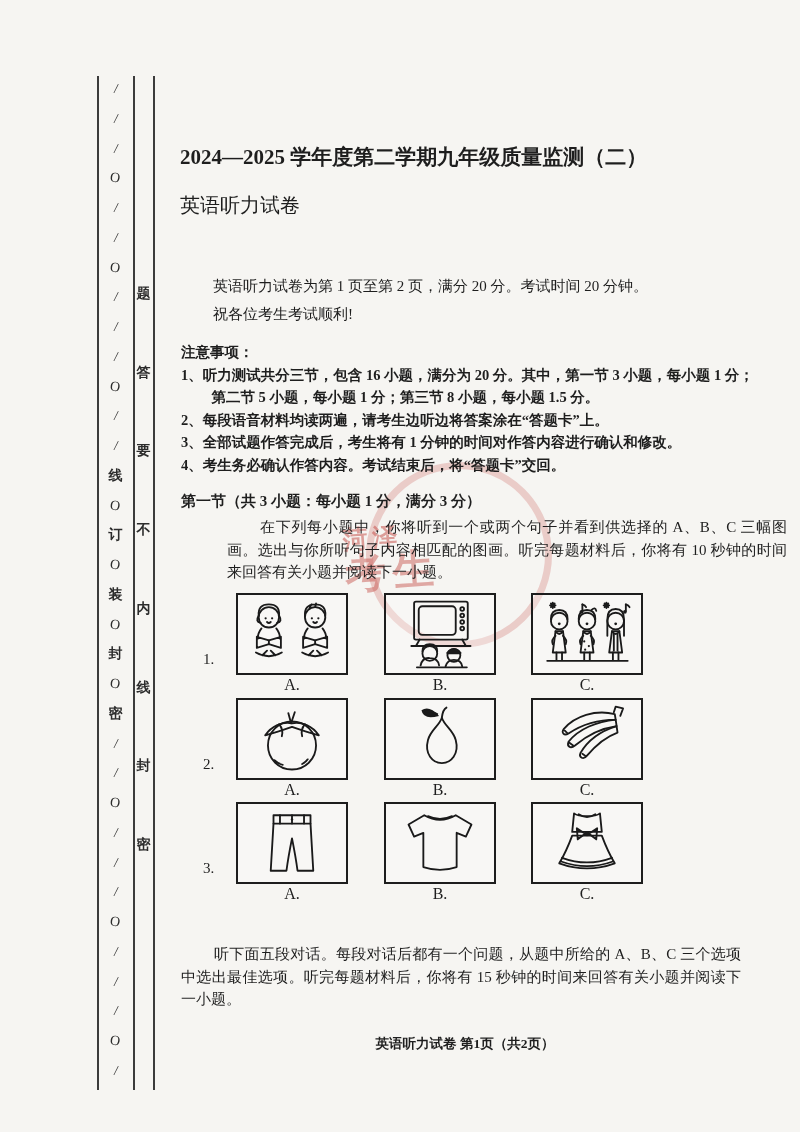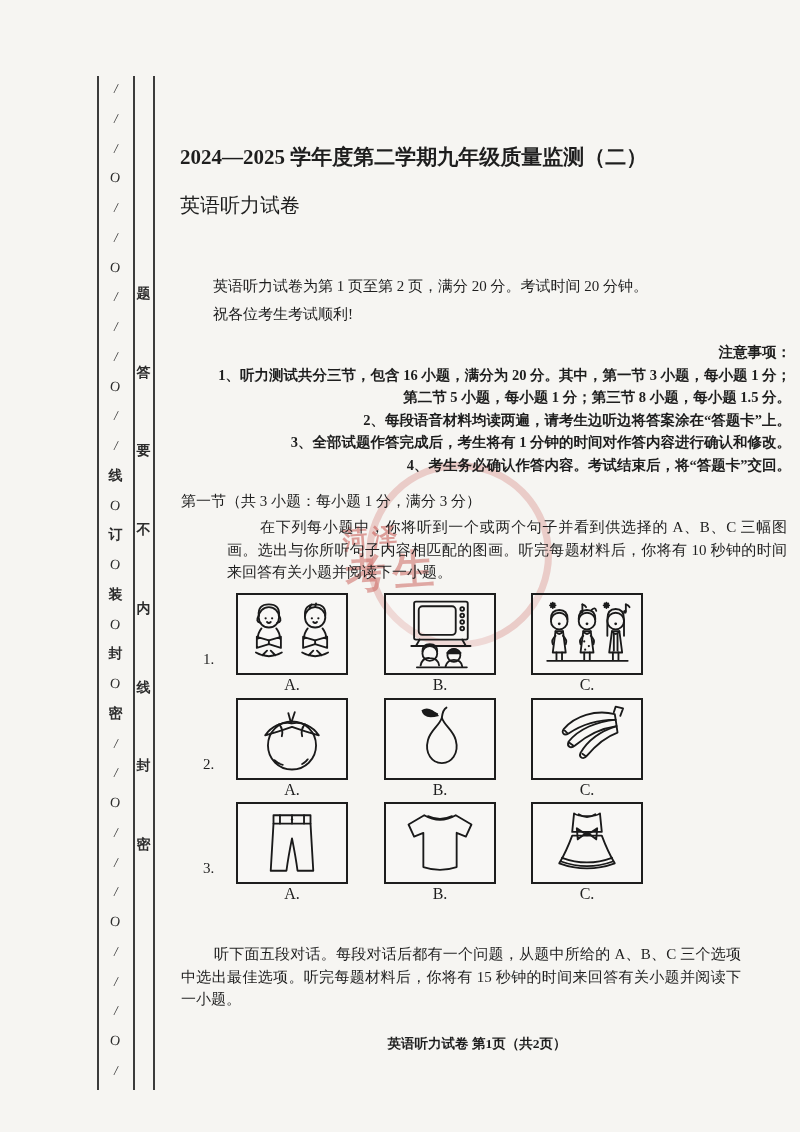--- a/index.html
+++ b/index.html
@@ -35,31 +35,31 @@
   .wm-line2{font-size:41px;font-weight:bold;letter-spacing:7px;color:rgba(198,84,78,0.48);}
   
   .content{position:absolute;left:0;top:0;width:800px;height:1132px;z-index:1;}
   .title{position:absolute;left:180px;top:143px;width:562px;text-align:left;
          font-size:21px;font-weight:bold;white-space:nowrap;}
   .subtitle{position:absolute;left:180px;top:192px;width:562px;text-align:left;
             font-size:20px;font-weight:normal;}
   .intro{position:absolute;left:180px;top:272px;width:600px;font-size:15px;font-weight:normal;}
   .intro div{line-height:28px;white-space:nowrap;}
   .intro .ind{text-indent:2.2em;}
-  .notes{position:absolute;left:181px;top:341px;width:610px;font-size:14.5px;font-weight:bold;text-align:right;}
+  .notes{position:absolute;left:181px;top:341px;width:610px;font-size:14.5px;font-weight:bold;}
   .notes div{line-height:22.5px;white-space:nowrap;}
   .notes .ind{padding-left:2.1em;}
-  .sec-heading{position:absolute;left:181px;font-size:15px;font-weight:normal;white-space:nowrap;}
+  .sec-heading{position:absolute;left:181px;font-size:15px;font-weight:bold;white-space:nowrap;}
   .sec-body{position:absolute;left:181px;width:560px;font-size:15px;line-height:22.5px;
             text-indent:2.2em;text-align:justify;}
   .s1-heading{top:492px;}
   .s1-body{top:516px;margin-left:46px;}
   .s2-heading{top:919px;}
   .s2-body{top:943px;}
-  .footer{position:absolute;left:196px;top:1035px;width:562px;text-align:center;
+  .footer{position:absolute;left:184px;top:1035px;width:562px;text-align:center;
           font-size:13.5px;font-weight:bold;}
   
   .q-row{position:absolute;left:180px;width:562px;height:104px;}
   .q-row.r1{top:593px;}
   .q-row.r2{top:698px;}
   .q-row.r3{top:802px;}
   .q-num{position:absolute;left:23px;top:58px;font-size:15px;}
   .option{position:absolute;top:0;width:112px;}
   .option.oA{left:56px;}
   .option.oB{left:204px;}

